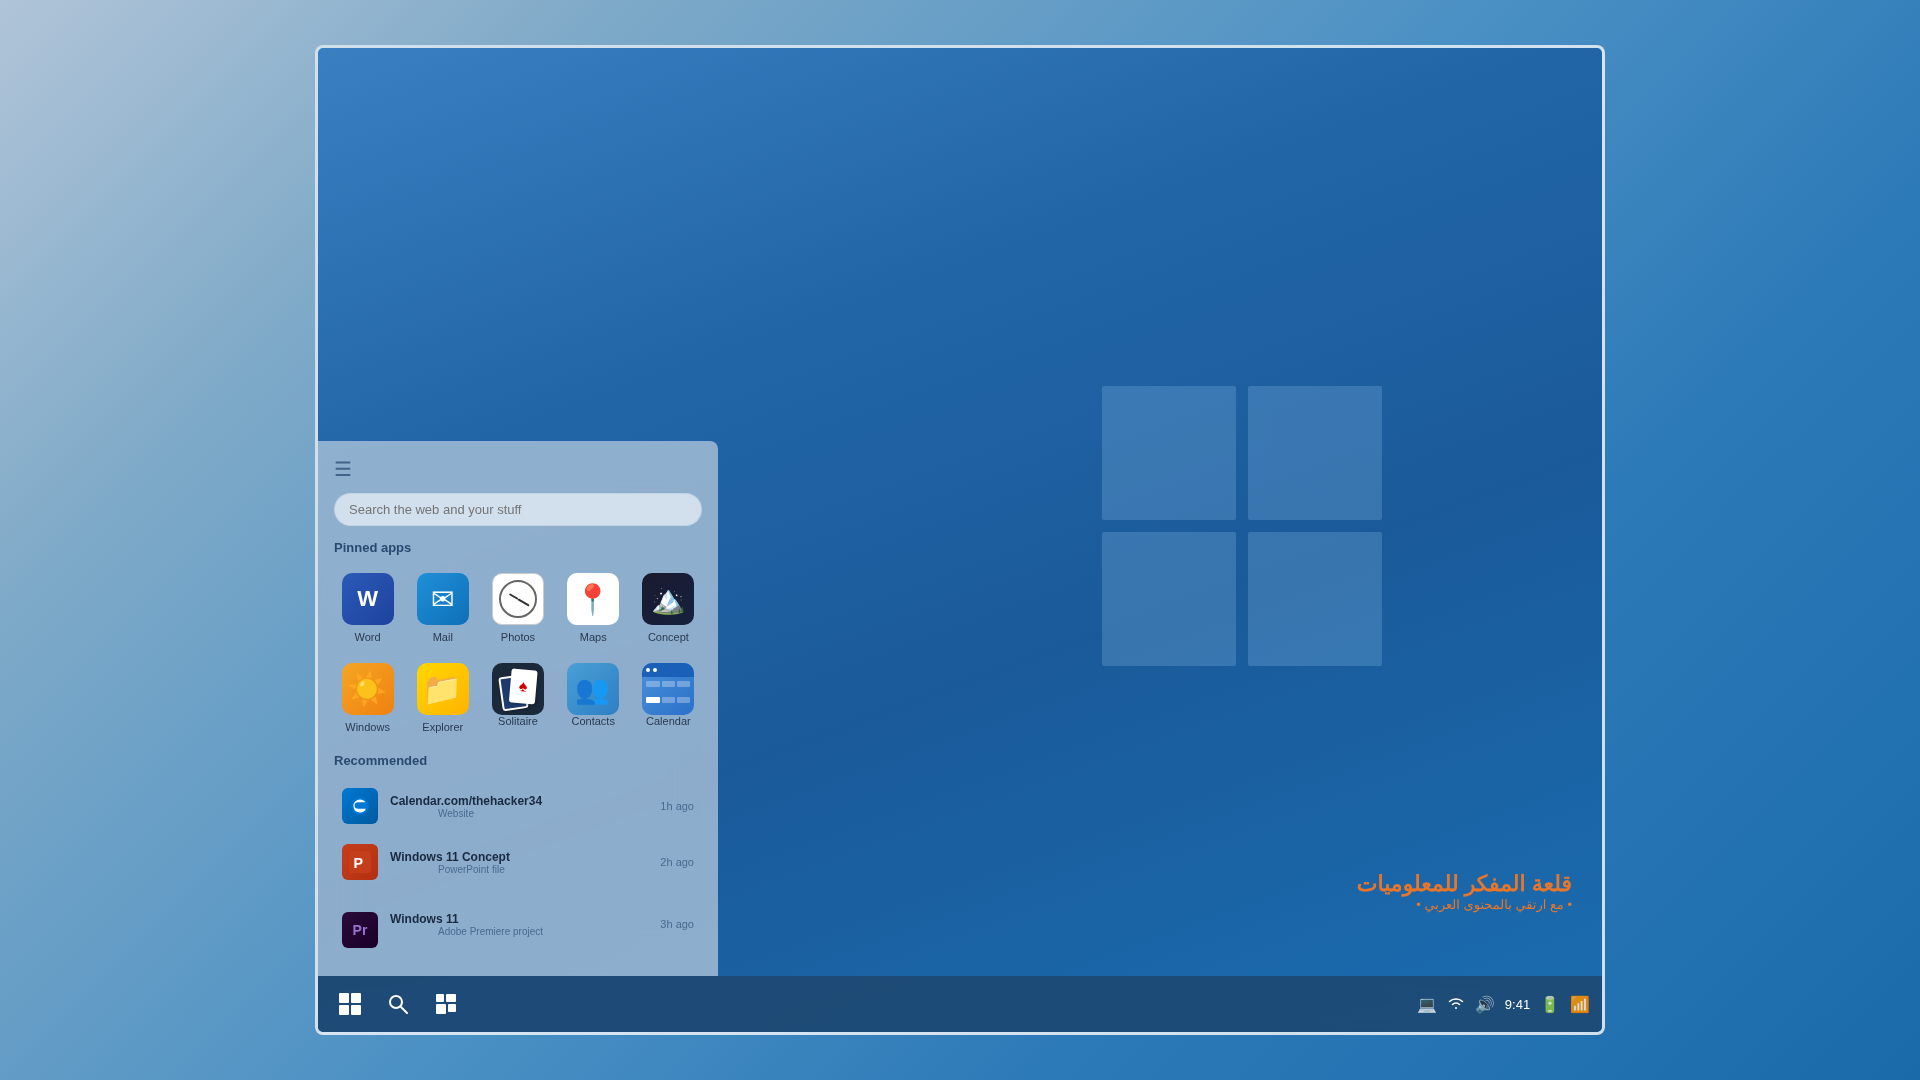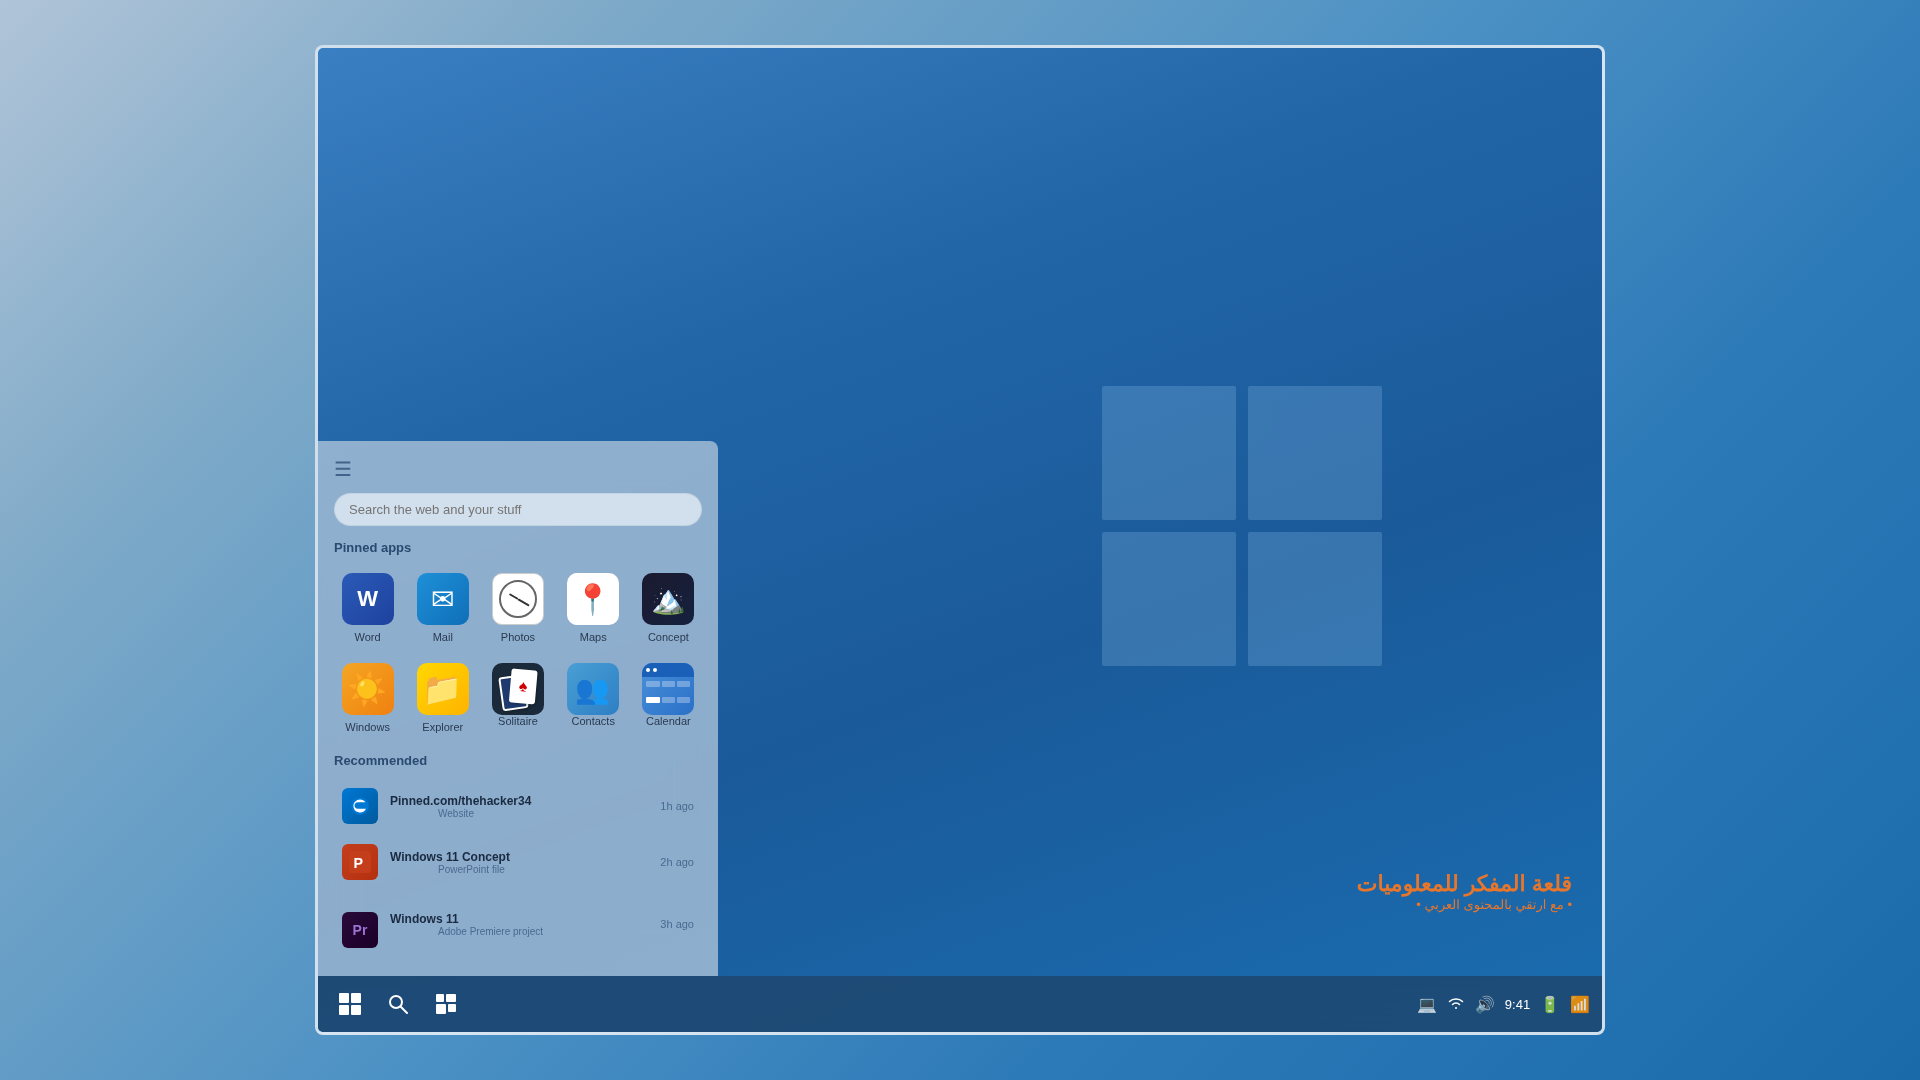--- a/index.html
+++ b/index.html
@@ -507,21 +507,21 @@
       <div class="recommended-list">
 
         <div class="rec-item">
           <div class="rec-icon rec-icon-edge">
             <svg width="22" height="22" viewBox="0 0 20 20" fill="none">
               <path d="M10 2a8 8 0 100 16A8 8 0 0010 2z" fill="#0078d4"></path>
               <path d="M4 10c0-3.3 2.7-6 6-6 2 0 3.8 1 4.9 2.5H8c-1.7 0-3 1.3-3 3s1.3 3 3 3h7.4A6 6 0 014 10z" fill="white"></path>
             </svg>
           </div>
           <div class="rec-info">
-            <div class="rec-title">Pinned.com/thehacker34</div>
+            <div class="rec-title">Calendar.com/thehacker34</div>
             <div class="rec-subtitle">Website</div>
           </div>
           <div class="rec-time">1h ago</div>
         </div>
 
         <div class="rec-item">
           <div class="rec-icon rec-icon-ppt">
             <svg width="22" height="22" viewBox="0 0 20 20" fill="none">
               <rect width="20" height="20" rx="3" fill="#c43e1c"></rect>
               <text x="4" y="15" font-size="13" fill="white" font-weight="bold">P</text>

